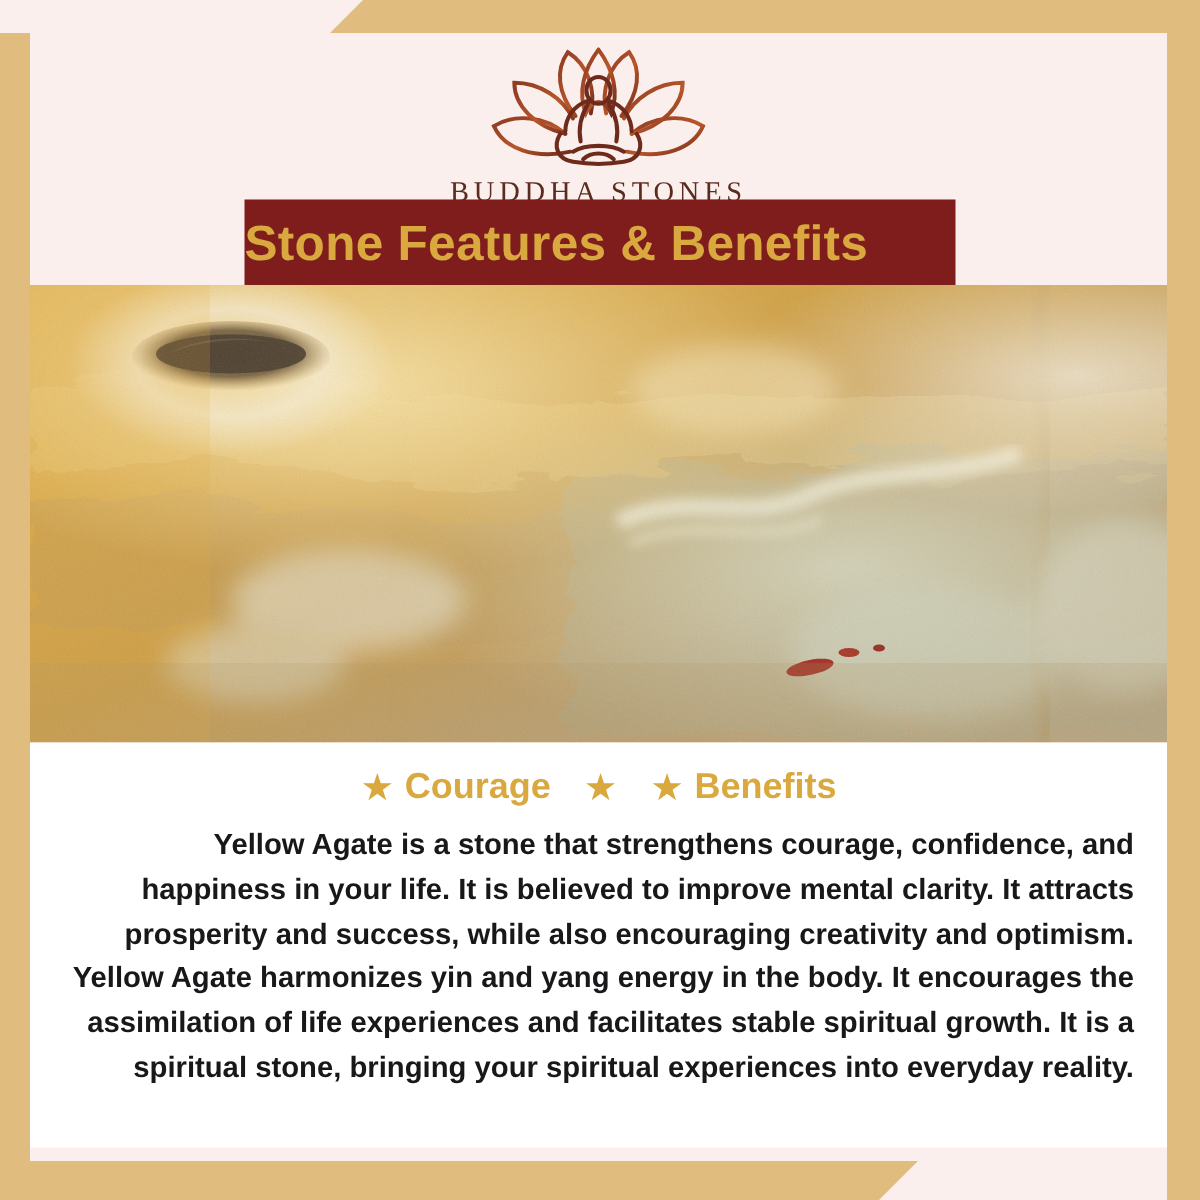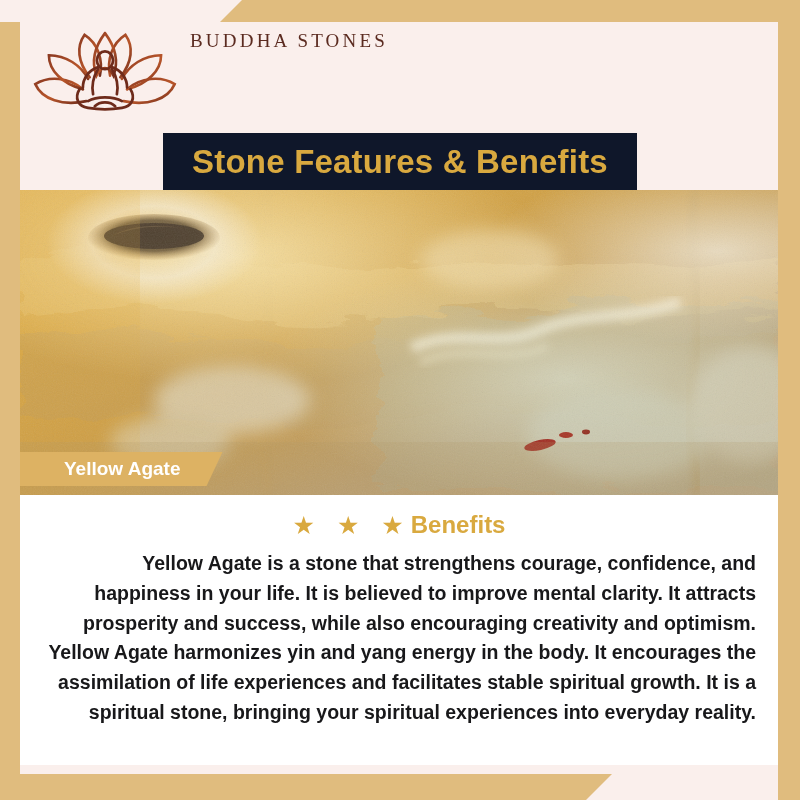--- a/index.html
+++ b/index.html
@@ -59,22 +59,22 @@
     right: 22px;
     height: 168px;
     background: #FAEFEC;
   }
   .logo-wrap {
     position: absolute;
     top: 6px;
     left: 0;
     right: 0;
     display: flex;
-    flex-direction: row;
-    align-items: flex-start;
+    flex-direction: column;
+    align-items: center;
   }
   .logo-mark {
     width: 170px;
     height: 88px;
     display: block;
   }
   .brand-name {
     margin-top: 2px;
     font-family: "Liberation Serif", serif;
     font-size: 19px;
@@ -83,24 +83,24 @@
     font-weight: 400;
   }
 
   
   .title-panel {
     position: absolute;
     top: 133px;
     left: 163px;
     width: 474px;
     height: 57px;
-    background: #0f172a;
-    display: flex;
-    align-items: center;
-    justify-content: center;
+    background: #7f1d1d;
+    display: flex;
+    align-items: center;
+    justify-content: flex-start;
   }
   .title-text {
     font-size: 33px;
     font-weight: bold;
     color: #D9A93F;
     letter-spacing: 0.2px;
     white-space: nowrap;
   }
 
   
@@ -333,28 +333,26 @@
         <ellipse cx="566" cy="242" rx="4" ry="2.4" fill="#8E2013"></ellipse>
       </g>
 
       <rect x="0" y="0" width="120" height="305" fill="#E9AE3E" opacity="0.16"></rect>
       <rect x="0" y="252" width="758" height="53" fill="#AE9463" opacity="0.20"></rect>
 
       <rect width="758" height="305" filter="url(#grain)" opacity="0.55"></rect>
     </svg>
   </div>
 
-  <div class="stone-tag">
-    <span class="stone-tag-text">Yellow Agate</span>
-  </div>
 
   <div class="content-card">
     <div class="keywords">
       <div class="keyword">
         <span class="star">★</span>
+        <span class="keyword-label">Courage</span>
       </div>
       <div class="keyword">
         <span class="star">★</span>
       </div>
       <div class="keyword">
         <span class="star">★</span>
         <span class="keyword-label">Benefits</span>
       </div>
     </div>
 

